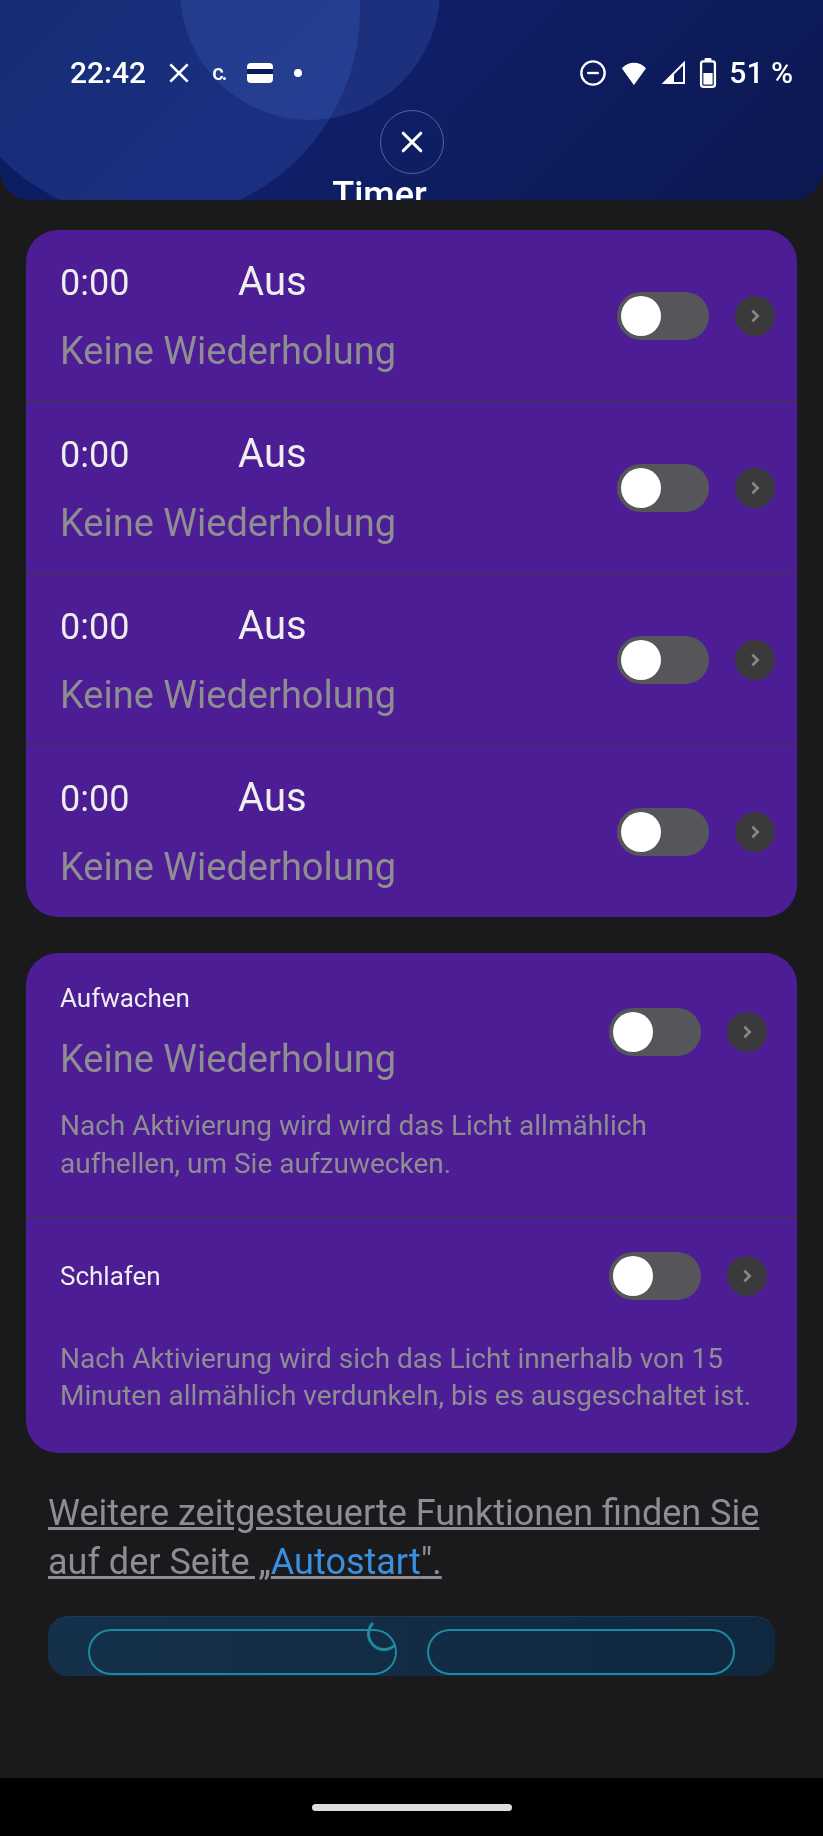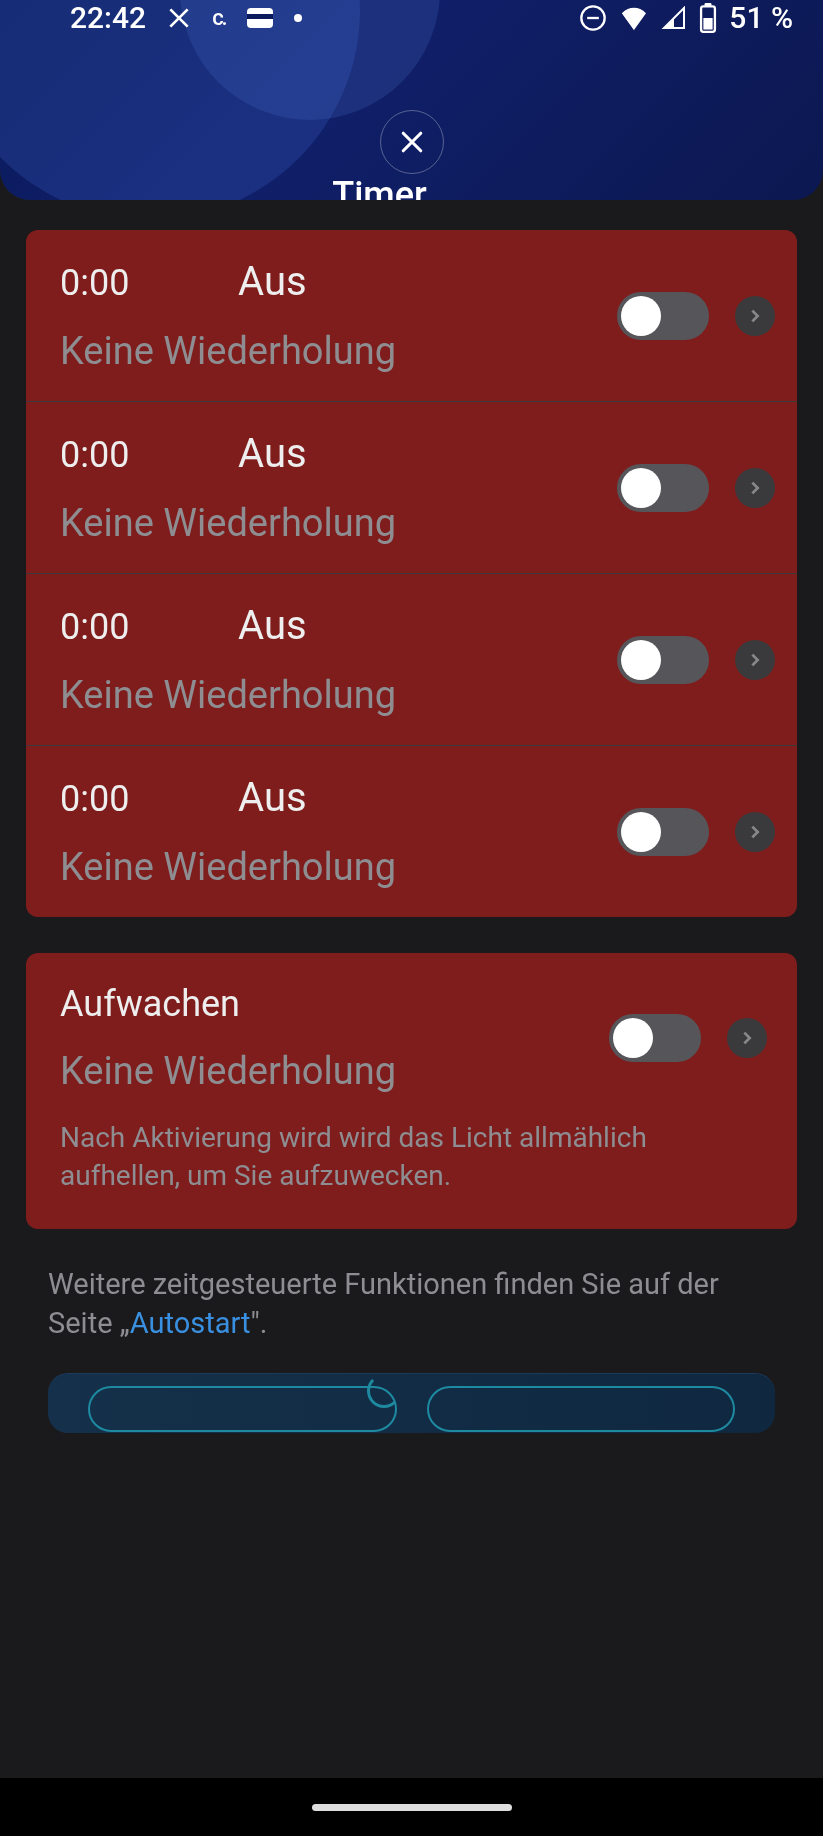--- a/index.html
+++ b/index.html
@@ -14,21 +14,21 @@
     overflow: hidden;
     border-radius: 0 0 30px 30px;
   }
   .circle1 { position: absolute; width: 420px; height: 420px; border-radius: 50%; background: rgba(60,100,200,0.25); top: -200px; left: -60px; }
   .circle2 { position: absolute; width: 260px; height: 260px; border-radius: 50%; background: rgba(80,120,210,0.20); top: -140px; left: 180px; }
 
   
   .statusbar {
     position: absolute; top: 0; left: 0; right: 0;
     height: 90px;
-    display: flex; align-items: flex-start; justify-content: space-between;
+    display: flex; align-items: flex-end; justify-content: space-between;
     padding: 0 30px 0 70px;
     color: #fff; font-size: 30px; font-weight: 500;
   }
   .status-left { display: flex; align-items: center; gap: 20px; }
   .status-right { display: flex; align-items: center; gap: 12px; }
   .sb-icon { display: inline-flex; }
 
   
   .appbar {
     position: absolute; top: 110px; left: 0; right: 0;
@@ -46,41 +46,41 @@
   .page-title {
     flex: 1; text-align: center;
     color: #fff; font-size: 36px; font-weight: 500;
     margin-right: 64px;
   }
 
   
   .content { padding: 30px 26px 0 26px; }
 
   .card {
-    background: #7f1d1d;
-    border-radius: 12px;
+    background: #4c1d95;
+    border-radius: 32px;
     overflow: hidden;
     margin-bottom: 36px;
   }
 
   .row {
     display: flex; align-items: center;
     padding: 28px 22px 28px 34px;
     border-bottom: 1px solid #3a3a3c;
   }
   .row:last-child { border-bottom: none; }
 
   .row-main { flex: 1; min-width: 0; }
   .row-top { display: flex; align-items: baseline; gap: 0; color: #eee; }
   .time { font-size: 36px; font-weight: 400; width: 178px; }
   .state { font-size: 40px; font-weight: 400; }
   .sub  { font-size: 38px; color: #8e8e92; margin-top: 24px; }
   .desc { font-size: 28px; color: #8e8e92; margin-top: 26px; line-height: 1.35; }
 
-  .big-title { font-size: 36px; color: #eee; font-weight: 400; }
+  .big-title { font-size: 26px; color: #eee; font-weight: 400; }
 
   .controls { display: flex; align-items: center; gap: 26px; }
 
   
   .toggle {
     width: 92px; height: 48px;
     background: #56565a;
     border-radius: 24px;
     position: relative;
     cursor: pointer;
@@ -95,21 +95,21 @@
   .chev {
     width: 40px; height: 40px; border-radius: 50%;
     background: #3a3a3c;
     display: flex; align-items: center; justify-content: center;
     cursor: pointer;
   }
 
   
   .footer-note {
     padding: 0 22px;
-    color: #8e8e92; font-size: 29px; line-height: 1.35;
+    color: #8e8e92; font-size: 36px; line-height: 1.35; text-decoration: underline;
   }
   .link { color: #3a90e0; }
 
   
   .ad {
     margin: 30px 22px 0 22px;
     height: 60px;
     border-radius: 20px;
     background: linear-gradient(90deg, #15304a 0%, #0f2840 100%);
     border-top: 1px solid #1b3a5a;
@@ -294,20 +294,38 @@
           <div class="chev">
             <svg width="16" height="16" viewBox="0 0 24 24" fill="none" stroke="#888" stroke-width="4">
                 <path d="M8 4 L16 12 L8 20"></path>
               </svg>
           </div>
         </div>
       </div>
       <div class="desc">Nach Aktivierung wird wird das Licht allmählich aufhellen, um Sie aufzuwecken.</div>
     </div>
 
+    <div class="row" style="display:block;padding:34px 30px 38px 34px;">
+      <div style="display:flex;align-items:center;">
+        <div class="row-main">
+          <div class="big-title">Schlafen</div>
+        </div>
+        <div class="controls">
+          <div class="toggle">
+              <div class="knob"></div>
+            </div>
+          <div class="chev">
+            <svg width="16" height="16" viewBox="0 0 24 24" fill="none" stroke="#888" stroke-width="4">
+                <path d="M8 4 L16 12 L8 20"></path>
+              </svg>
+          </div>
+        </div>
+      </div>
+      <div class="desc" style="margin-top:40px;">Nach Aktivierung wird sich das Licht innerhalb von 15 Minuten allmählich verdunkeln, bis es ausgeschaltet ist.</div>
+    </div>
 
   </div>
 
   <div class="footer-note">
     <span>Weitere zeitgesteuerte Funktionen finden Sie auf der Seite „</span><span class="link">Autostart</span><span>".</span>
   </div>
 
   <div class="ad">
     <div class="ad-slot" style="position:relative;">
       <span style="position:absolute;right:-6px;top:-14px;width:34px;height:34px;border:3px solid #1e8aa0;border-radius:50%;border-top-color:transparent;border-right-color:transparent;"></span>

